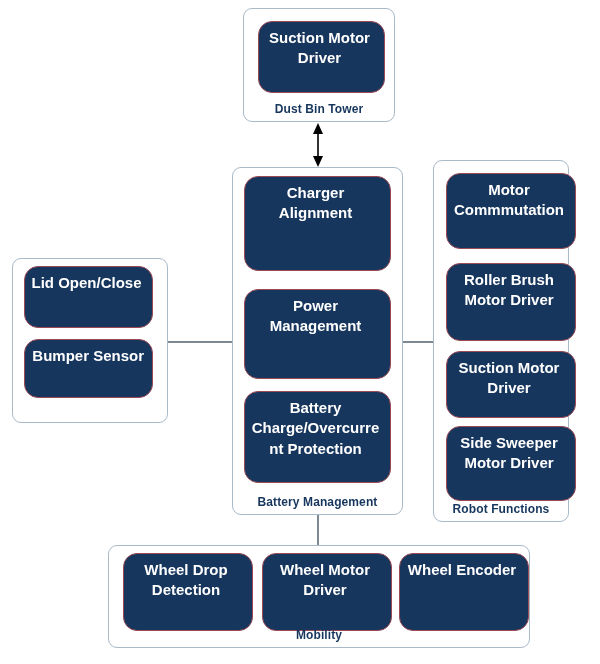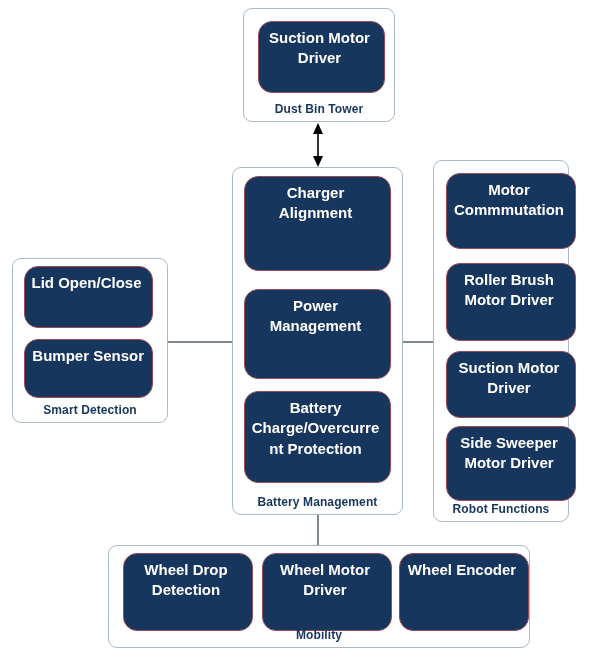--- a/index.html
+++ b/index.html
@@ -80,21 +80,20 @@
     <div class="group-label">Battery Management</div>
   </div>
 
   <div class="container" style="left:12px; top:258px; width:156px; height:165px;">
     <div class="block" style="left:11px; top:7px; width:129px; height:62px;">
       <span>Lid Open/Close</span>
     </div>
     <div class="block" style="left:11px; top:80px; width:129px; height:59px;text-align:right;">
       <span>Bumper Sensor</span>
     </div>
-    <div class="group-label">Smart Detection</div>
   </div>
 
   <div class="container" style="left:433px; top:160px; width:136px; height:362px;">
     <div class="block" style="left:12px; top:12px; width:130px; height:76px;">
       <span>Motor Commmutation</span>
     </div>
     <div class="block" style="left:12px; top:102px; width:130px; height:78px;">
       <span>Roller Brush Motor Driver</span>
     </div>
     <div class="block" style="left:12px; top:190px; width:130px; height:67px;">

